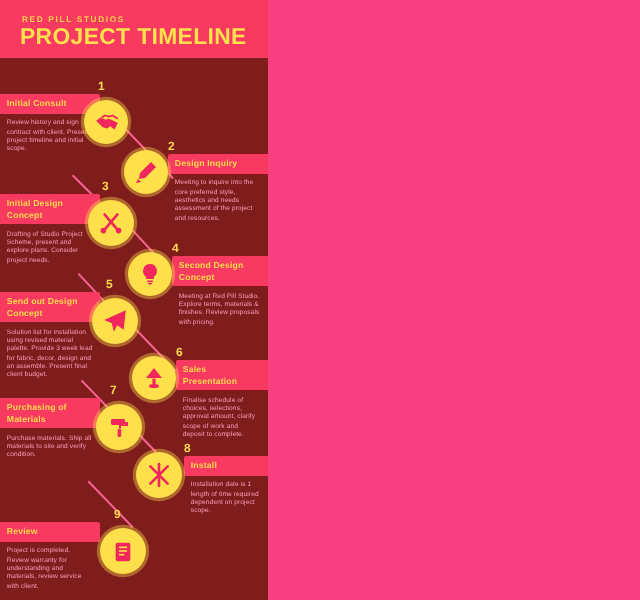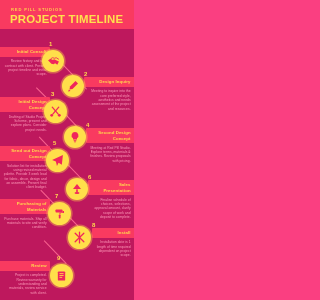--- a/index.html
+++ b/index.html
@@ -2,21 +2,21 @@
 <html><head>
 <meta charset="utf-8">
 <style>
   html,body{margin:0;padding:0;}
   body{
     width:134px;height:300px;overflow:hidden;
     background:#fa3f81;
     font-family:"Liberation Sans",sans-serif;
     -webkit-font-smoothing:none;
   }
-  #page{position:relative;width:134px;height:300px;overflow:hidden;background:#be185d;text-align:right;}
+  #page{position:relative;width:134px;height:300px;overflow:hidden;background:#7f1d1d;}
 
   
   .header{position:absolute;left:0;top:0;width:134px;height:29px;background:#f93a60;}
   .brand{position:absolute;left:11px;top:7px;font-size:4.1px;letter-spacing:.85px;
          color:#ffd24a;font-weight:700;white-space:nowrap;}
   .maintitle{position:absolute;left:10px;top:13px;font-size:11.4px;letter-spacing:.2px;
          color:#ffe04d;font-weight:700;white-space:nowrap;}
 
   
   .line{position:absolute;background:#f9628f;transform-origin:0 0;height:1px;z-index:1;}

